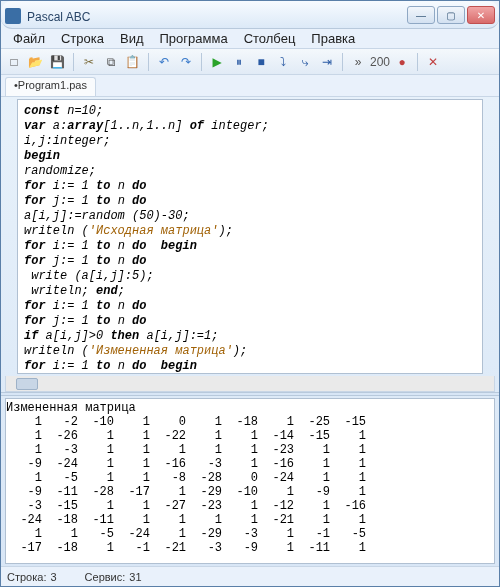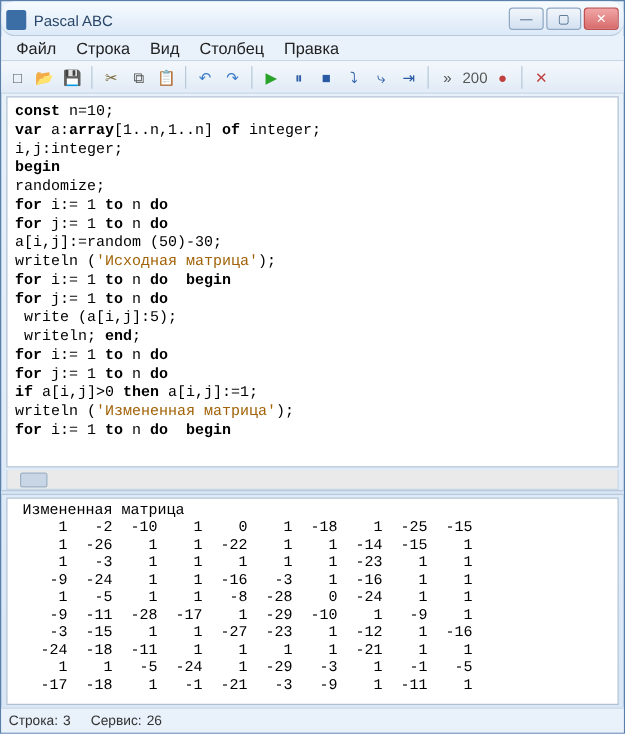--- a/index.html
+++ b/index.html
@@ -56,42 +56,42 @@
   .tb-sep { width:1px;height:18px;background:#b8c9dc;margin:0 3px; }
   .tabbar {
     height:22px;background:#e9f1fb;display:flex;align-items:flex-end;
     padding:0 4px;border-bottom:1px solid #c8d6e6;
   }
   .tab {
     height:19px;background:#f9fbfd;border:1px solid #c8d6e6;border-bottom:none;
     border-radius:3px 3px 0 0;padding:1px 8px;font-size:11px;color:#333;
   }
   .editor-area {
-    flex:1;background:#fff;margin:2px 4px;border:1px solid #b0c0d2;
+    flex:1;background:#fff;margin:2px 16px;border:1px solid #b0c0d2;
     overflow:auto;padding:4px 6px;
     font-family:"Courier New",monospace;font-size:12px;line-height:15px;
-    white-space:pre;color:#000;
+    white-space:pre;color:#000;font-style:italic;
   }
   .kw { color:#000;font-weight:bold; }
   .str { color:#a16207; }
   .scroll-track {
     height:16px;background:#eaeaea;margin:0 4px;border:1px solid #c8d6e6;
     border-top:none;display:flex;align-items:center;
   }
   .scroll-thumb { width:22px;height:12px;background:#c8d6e6;border:1px solid #9eb2c8;border-radius:2px;margin-left:10px; }
   .splitter { height:4px;background:#d8e6f6;border-top:1px solid #b8c9dc;border-bottom:1px solid #b8c9dc; }
   .output-area {
     height:166px;background:#fff;margin:2px 4px;border:1px solid #b0c0d2;
-    overflow:auto;padding:2px 12px;
+    overflow:auto;padding:2px 0;
     font-family:"Courier New",monospace;font-size:12px;line-height:14px;
     white-space:pre;color:#000;
   }
   .statusbar {
     height:20px;background:#e9f1fb;border-top:1px solid #c8d6e6;
-    display:flex;align-items:center;padding:0 6px;gap:16px;font-size:11px;color:#333;
+    display:flex;align-items:center;padding:0 6px;gap:28px;font-size:11px;color:#333;
   }
   .st-cell { display:flex;gap:4px; }
   
   .i-new{color:#555}.i-open{color:#d8a44a}.i-save{color:#4a7fd8}
   .i-cut{color:#7a6a3a}.i-copy{color:#555}.i-paste{color:#7a6a3a}
   .i-undo{color:#3a7aca}.i-redo{color:#3a7aca}
   .i-run{color:#2aa32a}.i-pause{color:#2a5aa3}.i-stop{color:#2a5aa3}
   .i-step{color:#2a5aa3}.i-trace{color:#2a5aa3}.i-break{color:#c04040}
   .i-find{color:#555}.i-close{color:#c04040}
 </style>
@@ -107,20 +107,21 @@
       <div class="win-btn">—</div>
       <div class="win-btn">▢</div>
       <div class="win-btn close">✕</div>
     </div>
   </div>
 
   <div class="menubar" id="menubar">
       <div class="menu-item">Файл</div>
       <div class="menu-item">Строка</div>
       <div class="menu-item">Вид</div>
+      <div class="menu-item">Программа</div>
       <div class="menu-item">Столбец</div>
       <div class="menu-item">Правка</div>
     </div>
 
   <div class="toolbar" id="toolbar">
       <div class="tb-btn i-new">□</div>
       <div class="tb-btn i-open">📂</div>
       <div class="tb-btn i-save">💾</div>
       <div class="tb-sep"></div>
       <div class="tb-btn i-cut">✂</div>
@@ -137,35 +138,38 @@
       <div class="tb-btn i-step">⤷</div>
       <div class="tb-btn i-trace">⇥</div>
       <div class="tb-sep"></div>
       <div class="tb-btn i-find">»</div>
       <div class="tb-btn i-find">200</div>
       <div class="tb-btn i-break">●</div>
       <div class="tb-sep"></div>
       <div class="tb-btn i-close">✕</div>
     </div>
 
+  <div class="tabbar">
+    <div class="tab">•Program1.pas</div>
+  </div>
 
   <div class="editor-area" id="editor"><div><span class="kw">const</span><span> n=10;</span></div><div><span class="kw">var</span><span> a:</span><span class="kw">array</span><span>[1..n,1..n] </span><span class="kw">of</span><span> integer;</span></div><div><span>i,j:integer;</span></div><div><span class="kw">begin</span></div><div><span>randomize;</span></div><div><span class="kw">for</span><span> i:= 1 </span><span class="kw">to</span><span> n </span><span class="kw">do</span></div><div><span class="kw">for</span><span> j:= 1 </span><span class="kw">to</span><span> n </span><span class="kw">do</span></div><div><span>a[i,j]:=random (50)-30;</span></div><div><span>writeln (</span><span class="str">'Исходная матрица'</span><span>);</span></div><div><span class="kw">for</span><span> i:= 1 </span><span class="kw">to</span><span> n </span><span class="kw">do</span><span>  </span><span class="kw">begin</span></div><div><span class="kw">for</span><span> j:= 1 </span><span class="kw">to</span><span> n </span><span class="kw">do</span></div><div><span> write (a[i,j]:5);</span></div><div><span> writeln; </span><span class="kw">end</span><span>;</span></div><div><span class="kw">for</span><span> i:= 1 </span><span class="kw">to</span><span> n </span><span class="kw">do</span></div><div><span class="kw">for</span><span> j:= 1 </span><span class="kw">to</span><span> n </span><span class="kw">do</span></div><div><span class="kw">if</span><span> a[i,j]&gt;0 </span><span class="kw">then</span><span> a[i,j]:=1;</span></div><div><span>writeln (</span><span class="str">'Измененная матрица'</span><span>);</span></div><div><span class="kw">for</span><span> i:= 1 </span><span class="kw">to</span><span> n </span><span class="kw">do</span><span>  </span><span class="kw">begin</span></div></div>
 
   <div class="scroll-track">
     <div class="scroll-thumb"></div>
   </div>
 
   <div class="splitter"></div>
 
   <div class="output-area" id="output"><div>Измененная матрица</div><div>    1   -2  -10    1    0    1  -18    1  -25  -15</div><div>    1  -26    1    1  -22    1    1  -14  -15    1</div><div>    1   -3    1    1    1    1    1  -23    1    1</div><div>   -9  -24    1    1  -16   -3    1  -16    1    1</div><div>    1   -5    1    1   -8  -28    0  -24    1    1</div><div>   -9  -11  -28  -17    1  -29  -10    1   -9    1</div><div>   -3  -15    1    1  -27  -23    1  -12    1  -16</div><div>  -24  -18  -11    1    1    1    1  -21    1    1</div><div>    1    1   -5  -24    1  -29   -3    1   -1   -5</div><div>  -17  -18    1   -1  -21   -3   -9    1  -11    1</div></div>
 
   <div class="statusbar">
     <div class="st-cell">
       <span>Строка:</span>
       <span>3</span>
     </div>
     <div class="st-cell">
       <span>Сервис:</span>
-      <span>26</span>
+      <span>31</span>
     </div>
   </div>
 
 </div>
 
 </body></html>

